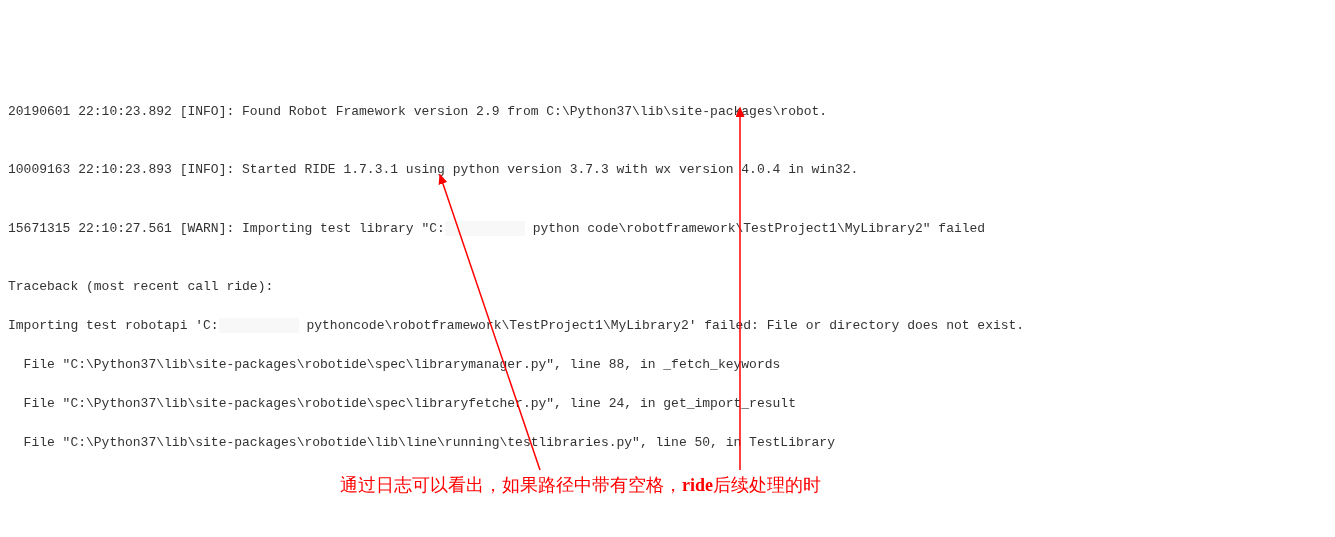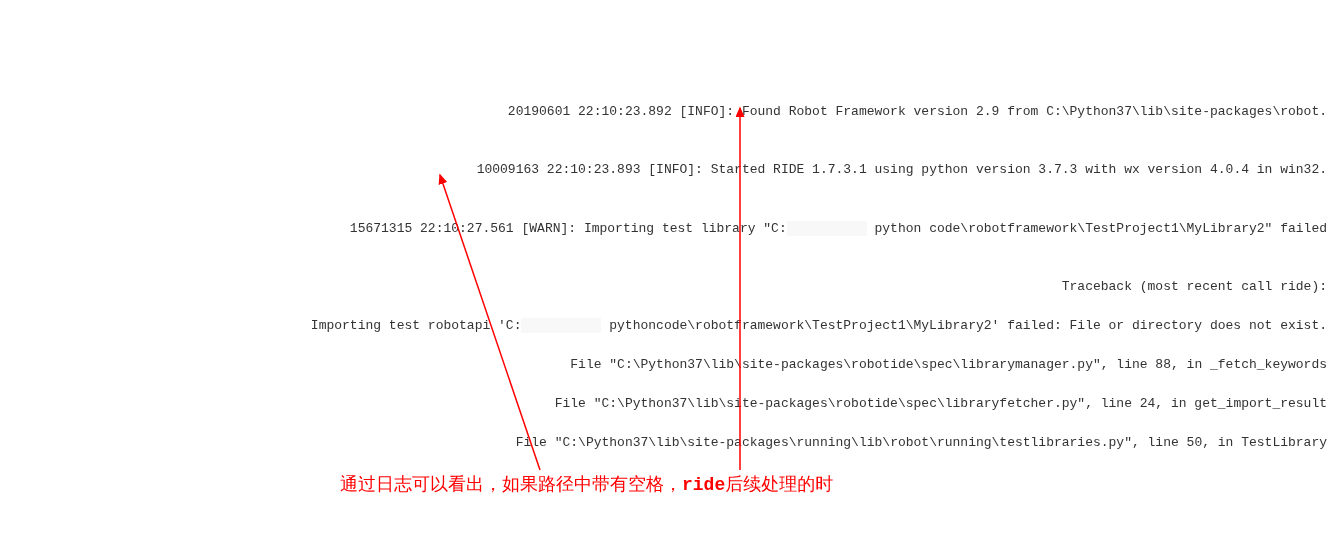--- a/index.html
+++ b/index.html
@@ -17,32 +17,31 @@
       position: relative;
       width: 1335px;
       height: 537px;
       overflow: hidden;
     }
     .log-container {
       padding: 4px 8px;
     }
     .log-line {
       white-space: pre;
-      text-align: right;
     }
     .redacted {
       display: inline-block;
       background: #f8f8f8;
       width: 80px;
       height: 15px;
       vertical-align: middle;
     }
     .annotation {
       position: absolute;
-      font-family: Liberation Mono, monospace;
+      font-family: Liberation Serif, serif;
       font-size: 18px;
       color: #ff0000;
       font-weight: normal;
       line-height: 1.5;
       white-space: normal;
     }
     .anno-bold { font-weight: bold; }
     svg.arrows {
       position: absolute;
       top: 0;
@@ -61,21 +60,21 @@
 <div class="log-line">20190601 22:10:23.892 [INFO]: Found Robot Framework version 2.9 from C:\Python37\lib\site-packages\robot.</div>
 <div class="log-line"></div>
 <div class="log-line">10009163 22:10:23.893 [INFO]: Started RIDE 1.7.3.1 using python version 3.7.3 with wx version 4.0.4 in win32.</div>
 <div class="log-line"></div>
 <div class="log-line"><span>15671315 22:10:27.561 [WARN]: Importing test library "C:</span><span class="redacted"></span><span> python code\robotframework\TestProject1\MyLibrary2" failed</span></div>
 <div class="log-line"></div>
 <div class="log-line">Traceback (most recent call ride):</div>
 <div class="log-line"><span>Importing test robotapi 'C:</span><span class="redacted"></span><span> pythoncode\robotframework\TestProject1\MyLibrary2' failed: File or directory does not exist.</span></div>
 <div class="log-line">  File "C:\Python37\lib\site-packages\robotide\spec\librarymanager.py", line 88, in _fetch_keywords</div>
 <div class="log-line">  File "C:\Python37\lib\site-packages\robotide\spec\libraryfetcher.py", line 24, in get_import_result</div>
-<div class="log-line">  File "C:\Python37\lib\site-packages\running\lib\robot\running\testlibraries.py", line 50, in TestLibrary</div>
+<div class="log-line">  File "C:\Python37\lib\site-packages\robotide\lib\line\running\testlibraries.py", line 50, in TestLibrary</div>
 
 
 
 
 
 </div>
 
 <svg class="arrows">
   <defs>
     <marker id="arrowhead" markerWidth="8" markerHeight="8" refX="6" refY="3" orient="auto">

